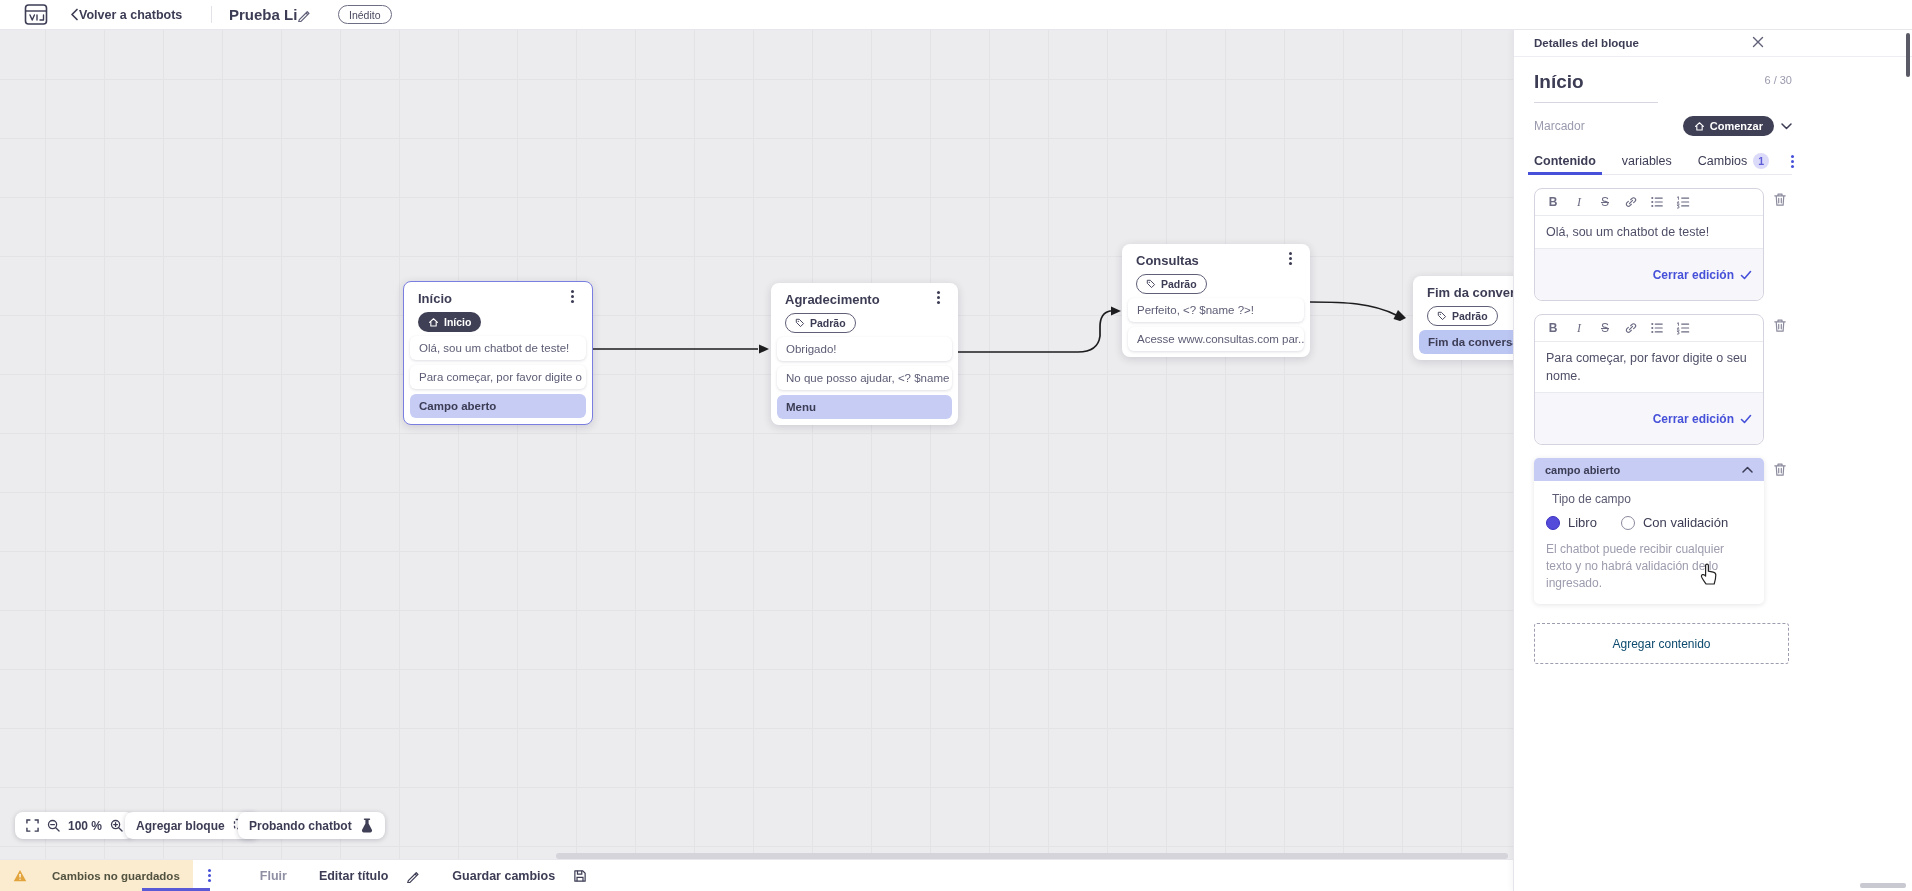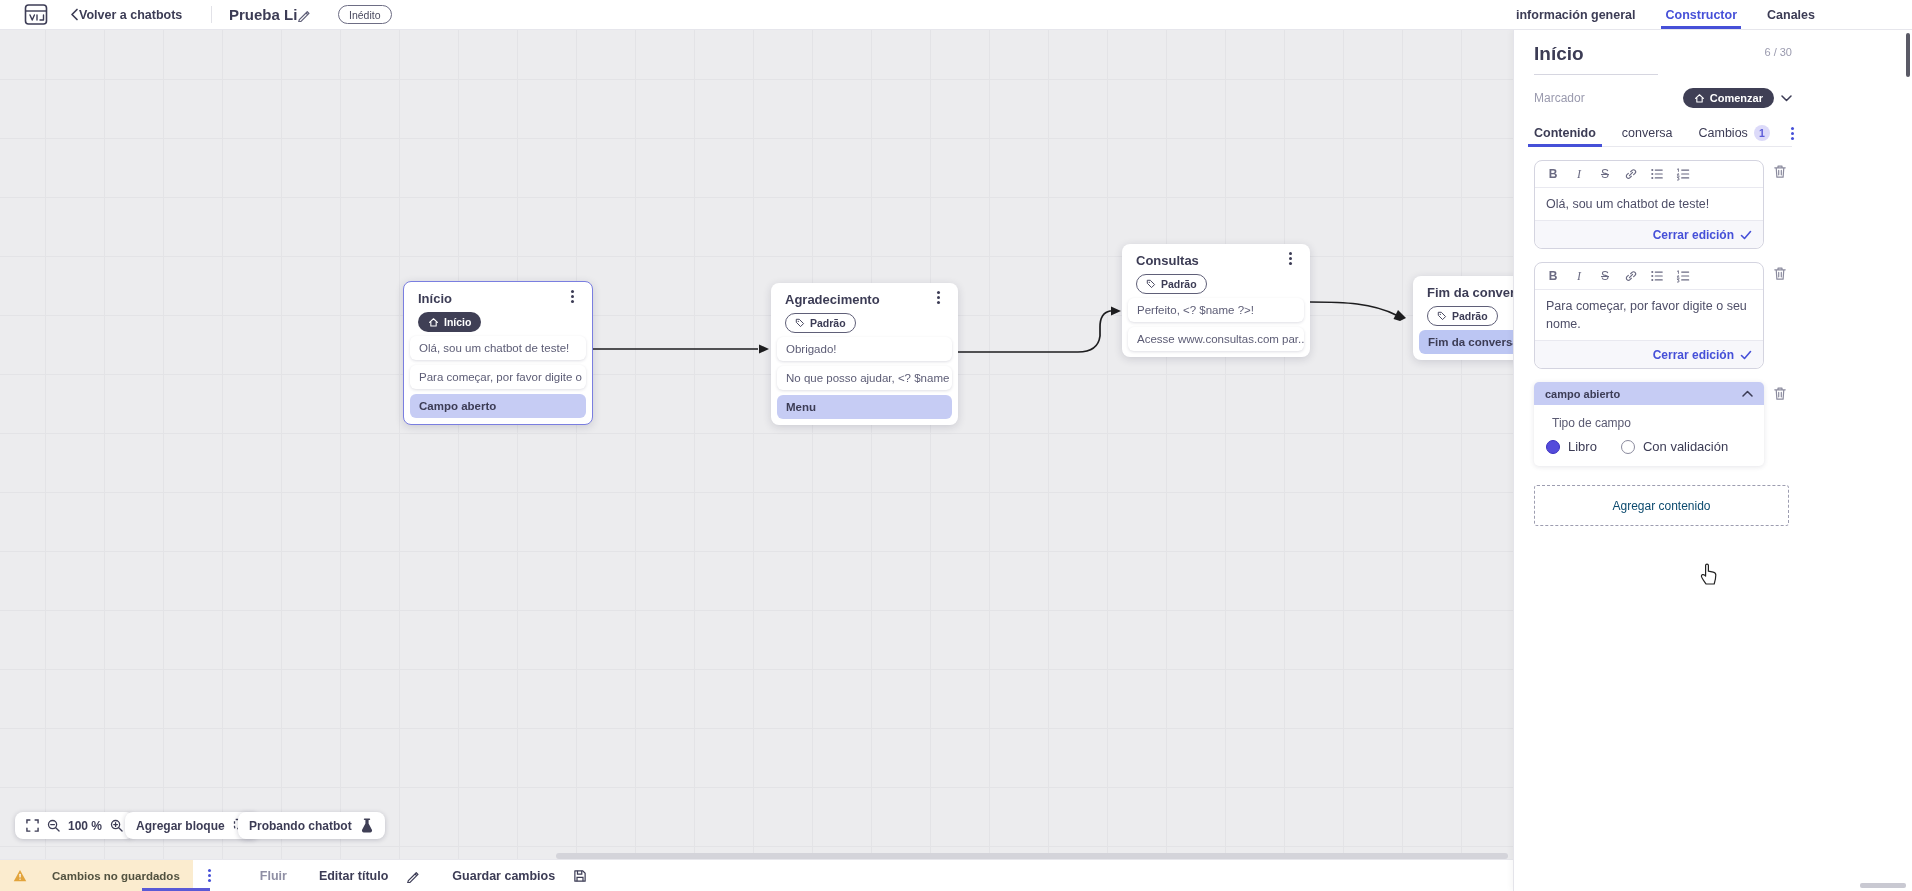--- a/index.html
+++ b/index.html
@@ -98,21 +98,21 @@
   .prow{display:flex;gap:9px;margin-top:13px;align-items:flex-start;}
   .ecard{width:230px;border:1px solid #d4d4e0;border-radius:8px;background:#fff;box-sizing:border-box;}
   .etb{height:26px;border-bottom:1px solid #e9e9f0;display:flex;align-items:center;gap:6px;padding:0 8px;}
   .tbtn{width:20px;height:20px;display:flex;align-items:center;justify-content:center;
         color:#6a6a82;font-size:12px;cursor:pointer;}
   .tbtn.b{font-weight:800;}
   .tbtn.i{font-style:italic;font-family:"Liberation Serif",serif;}
   .tbtn.s{text-decoration:line-through;}
   .ecard-text{padding:7px 11px;font-size:12.5px;color:#4f4f68;line-height:18px;cursor:text;}
   .ecard-foot{height:27px;background:#f7f7fb;border-top:1px solid #e9e9f0;border-radius:0 0 8px 8px;
-              display:flex;align-items:center;justify-content:flex-end;padding:0 11px;}
+              display:flex;align-items:center;justify-content:flex-end;padding:12px 11px;}
   .close-edit{display:flex;align-items:center;gap:6px;font-size:12px;font-weight:700;color:#4650d8;cursor:pointer;}
   .trash{margin-top:4px;cursor:pointer;}
   .field-box{width:230px;border-radius:5px;box-shadow:0 1px 5px rgba(40,40,70,.12);box-sizing:border-box;background:#fff;}
   .field-head{height:23px;background:#c6ccf4;border-radius:5px 5px 0 0;display:flex;align-items:center;
               justify-content:space-between;padding:0 11px;font-size:11px;font-weight:600;color:#3c3c55;cursor:pointer;}
   .field-body{padding:9px 12px 12px;}
   .type-label{font-size:12px;color:#5a5a72;margin:2px 0 9px 6px;}
   .radio-row{display:flex;align-items:center;gap:8px;}
   .radio{width:14px;height:14px;border-radius:50%;border:1.5px solid #8a8a9d;background:#fff;
          box-sizing:border-box;cursor:pointer;flex:none;}
@@ -279,25 +279,20 @@
       <span class="back-label">Volver a chatbots</span>
     </span>
     <span class="tb-divider"></span>
     <span class="tb-abs bot-title">Prueba Li</span>
     <span class="tb-abs tb-pencil">
       <svg width="14" height="14" viewBox="0 0 15 15">
           <path d="M2.5 12.5 11 4l1.8 1.8-8.5 8.5-2.5.7zM9.7 5.3l1.8 1.8" stroke="#5f5f78" stroke-width="1.3" fill="none" stroke-linecap="round" stroke-linejoin="round"></path>
         </svg>
     </span>
     <span class="status-pill">Inédito</span>
-    <nav class="main-tabs">
-      <span class="mtab">información general</span>
-      <span class="mtab active">Constructor</span>
-      <span class="mtab">Canales</span>
-    </nav>
   </header>
 
   <footer class="statusbar">
     <span class="unsaved-chip">
       <svg width="14" height="13" viewBox="0 0 16 15">
           <path d="M8 1.2 15.2 14H.8z" fill="#e2a43c"></path>
           <rect x="7.3" y="5.4" width="1.5" height="4.4" rx="0.7" fill="#fff"></rect>
           <rect x="7.3" y="10.9" width="1.5" height="1.5" rx="0.7" fill="#fff"></rect>
         </svg>
       <span>Cambios no guardados</span>
@@ -316,20 +311,28 @@
     <span class="sb-item">
       <span>Guardar cambios</span>
       <svg width="14" height="14" viewBox="0 0 15 15">
           <path d="M2 2h8.5L13 4.5V13H2z" stroke="#3c3c55" stroke-width="1.3" fill="none" stroke-linejoin="round"></path>
           <path d="M4.8 2v3.6h4.6V2M4.3 13V9h6.4v4" stroke="#3c3c55" stroke-width="1.3" fill="none"></path>
         </svg>
     </span>
   </footer>
 
   <aside class="panel">
+    <div class="panel-header">
+      <span>Detalles del bloque</span>
+      <span class="close-x">
+        <svg width="12" height="12" viewBox="0 0 12 12">
+            <path d="M1.5 1.5 10.5 10.5M10.5 1.5 1.5 10.5" stroke="#5f5f78" stroke-width="1.4" stroke-linecap="round"></path>
+          </svg>
+      </span>
+    </div>
     <div class="panel-body">
       <div class="title-row">
         <div class="block-name">Início</div>
         <span class="counter">6 / 30</span>
       </div>
       <div class="marker-row">
         <span class="marker-label">Marcador</span>
         <span class="pill-dark">
           <svg width="11" height="11" viewBox="0 0 14 14">
               <path d="M2 6.8 7 2.2l5 4.6M3.6 6.4v5h6.8v-5" stroke="#fff" stroke-width="1.4" fill="none" stroke-linecap="round" stroke-linejoin="round"></path>
@@ -337,21 +340,21 @@
           <span>Comenzar</span>
         </span>
         <span class="marker-chevron">
           <svg width="11" height="7" viewBox="0 0 11 7">
               <path d="M1 1l4.5 4.5L10 1" stroke="#3c3c55" stroke-width="1.5" fill="none" stroke-linecap="round" stroke-linejoin="round"></path>
             </svg>
         </span>
       </div>
       <div class="ptabs">
         <span class="ptab active">Contenido</span>
-        <span class="ptab">conversa</span>
+        <span class="ptab">variables</span>
         <span class="ptab">
           <span>Cambios</span>
           <span class="count-badge">1</span>
         </span>
         <span class="kebab">
             <i class="dots"></i>
           </span>
       </div>
 
       <div class="prow">
@@ -449,20 +452,21 @@
               </svg>
           </div>
           <div class="field-body">
             <div class="type-label">Tipo de campo</div>
             <div class="radio-row">
               <span class="radio sel"></span>
               <span class="radio-label">Libro</span>
               <span class="radio"></span>
               <span class="radio-label">Con validación</span>
             </div>
+            <div class="help-text">El chatbot puede recibir cualquier texto y no habrá validación de lo ingresado.</div>
           </div>
         </div>
         <span class="trash">
             <svg width="14" height="15" viewBox="0 0 14 15">
               <path d="M1.8 3.8h10.4M5 3.8V2.2h4v1.6M3.2 3.8l.7 9.4h6.2l.7-9.4M5.7 6.4v4.4M8.3 6.4v4.4" stroke="#8a8a9d" stroke-width="1.2" fill="none" stroke-linecap="round" stroke-linejoin="round"></path>
             </svg>
           </span>
       </div>
 
       <div class="add-content">Agregar contenido</div>

